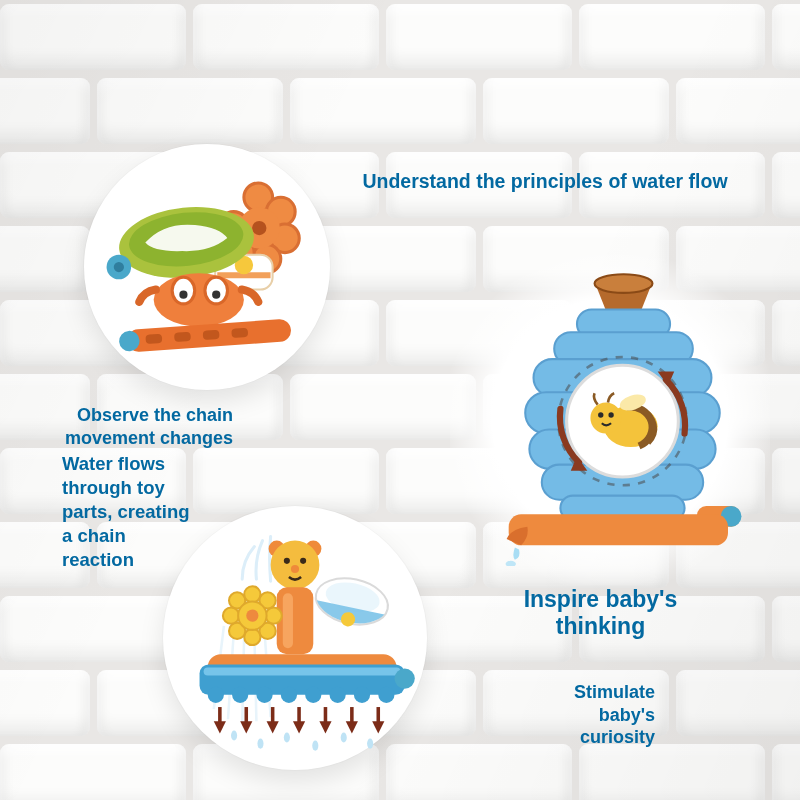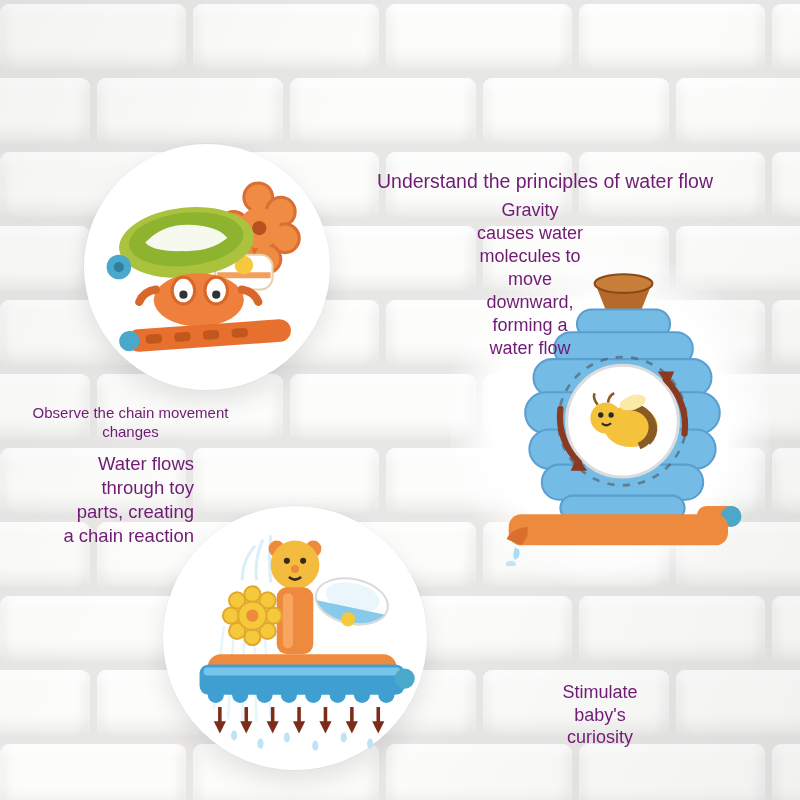--- a/index.html
+++ b/index.html
@@ -12,28 +12,28 @@
          box-shadow:inset 0 -12px 14px rgba(0,0,0,.055),
                     inset 0 8px 10px rgba(255,255,255,.9),
                     inset 8px 0 10px rgba(0,0,0,.022),
                     inset -8px 0 10px rgba(0,0,0,.035);}
   .wall-light{position:absolute;inset:0;z-index:1;pointer-events:none;
          background:linear-gradient(115deg, rgba(0,0,0,.035) 0%, rgba(255,255,255,0) 35%,
                     rgba(255,255,255,0) 60%, rgba(0,0,0,.045) 100%);}
   
   .title{position:absolute;top:40px;left:0;right:0;margin:0;text-align:center;z-index:6;
          font-size:26px;font-weight:700;color:#15707f;letter-spacing:.2px;}
-  .heading,.body{position:absolute;z-index:6;color:#701a75;font-weight:400;}
+  .heading,.body{position:absolute;z-index:6;color:#0369a1;font-weight:700;}
   .principles-h{left:320px;top:170px;width:450px;text-align:center;font-size:19.5px;}
   .principles-b{left:474px;top:199px;width:112px;text-align:center;font-size:18px;line-height:1.28;}
-  .chain-h{left:28px;top:404px;width:205px;text-align:center;font-size:15px;line-height:1.25;}
-  .chain-b{left:62px;top:452px;width:132px;text-align:right;font-size:18.5px;line-height:1.3;}
+  .chain-h{left:28px;top:404px;width:205px;text-align:right;font-size:18px;line-height:1.25;}
+  .chain-b{left:62px;top:452px;width:132px;text-align:left;font-size:18.5px;line-height:1.3;}
   .inspire-h{left:488px;top:586px;width:225px;text-align:center;font-size:23px;line-height:1.18;}
   .inspire-b1{left:528px;top:644px;width:145px;text-align:center;font-size:18px;line-height:1.25;}
-  .inspire-b2{left:545px;top:681px;width:110px;text-align:center;font-size:18px;line-height:1.25;}
+  .inspire-b2{left:545px;top:681px;width:110px;text-align:right;font-size:18px;line-height:1.25;}
   
   .photo-circle{position:absolute;border-radius:50%;background:#ffffff;z-index:3;
         box-shadow:0 12px 26px rgba(0,0,0,.10), 0 0 0 1px rgba(0,0,0,.02);}
   .photo-circle svg{position:absolute;inset:0;width:100%;height:100%;}
   .c1{left:84px;top:144px;width:246px;height:246px;}
   .c2{left:163px;top:506px;width:264px;height:264px;}
   .photo-blob{position:absolute;left:450px;top:255px;width:320px;height:330px;z-index:2;
         background:radial-gradient(ellipse at center, #ffffff 52%, rgba(255,255,255,0) 74%);}
   .photo-free{position:absolute;z-index:3;}
   .beehive{left:468px;top:266px;width:280px;height:300px;}
@@ -171,21 +171,20 @@
         <rect x="60" y="182" width="16" height="9" rx="4" fill="#c2571d"></rect>
         <rect x="88" y="182" width="16" height="9" rx="4" fill="#c2571d"></rect>
         <rect x="116" y="182" width="16" height="9" rx="4" fill="#c2571d"></rect>
         <rect x="144" y="182" width="16" height="9" rx="4" fill="#c2571d"></rect>
         <circle cx="44" cy="187" r="10" fill="#4aa8ca"></circle>
       </g>
     </svg>
   </div>
 
   <div class="heading principles-h">Understand the principles of water flow</div>
-  <div class="body principles-b">Gravity causes water molecules to move downward, forming a water flow</div>
 
   <div class="photo-blob"></div>
   <div class="photo-free beehive">
     <svg viewBox="0 0 260 290">
 
       <path d="M118 18 L172 18 L160 48 L130 48 Z" fill="#b56a2c"></path>
       <ellipse cx="145" cy="17" rx="28" ry="9" fill="#c97f3c" stroke="#8a4a16" stroke-width="2"></ellipse>
 
       <g fill="#74bbe6" stroke="#5a9fd0" stroke-width="2">
         <rect x="100" y="42" width="90" height="28" rx="14"></rect>
@@ -317,14 +316,15 @@
         <ellipse cx="70" cy="226" rx="3" ry="5"></ellipse>
           <ellipse cx="96" cy="234" rx="3" ry="5"></ellipse>
         <ellipse cx="122" cy="228" rx="3" ry="5"></ellipse>
           <ellipse cx="150" cy="236" rx="3" ry="5"></ellipse>
         <ellipse cx="178" cy="228" rx="3" ry="5"></ellipse>
           <ellipse cx="204" cy="234" rx="3" ry="5"></ellipse>
       </g>
     </svg>
   </div>
 
+  <div class="heading inspire-h">Inspire baby's thinking</div>
   <div class="body inspire-b2">Stimulate baby's curiosity</div>
 </div>
 
 </body></html>

